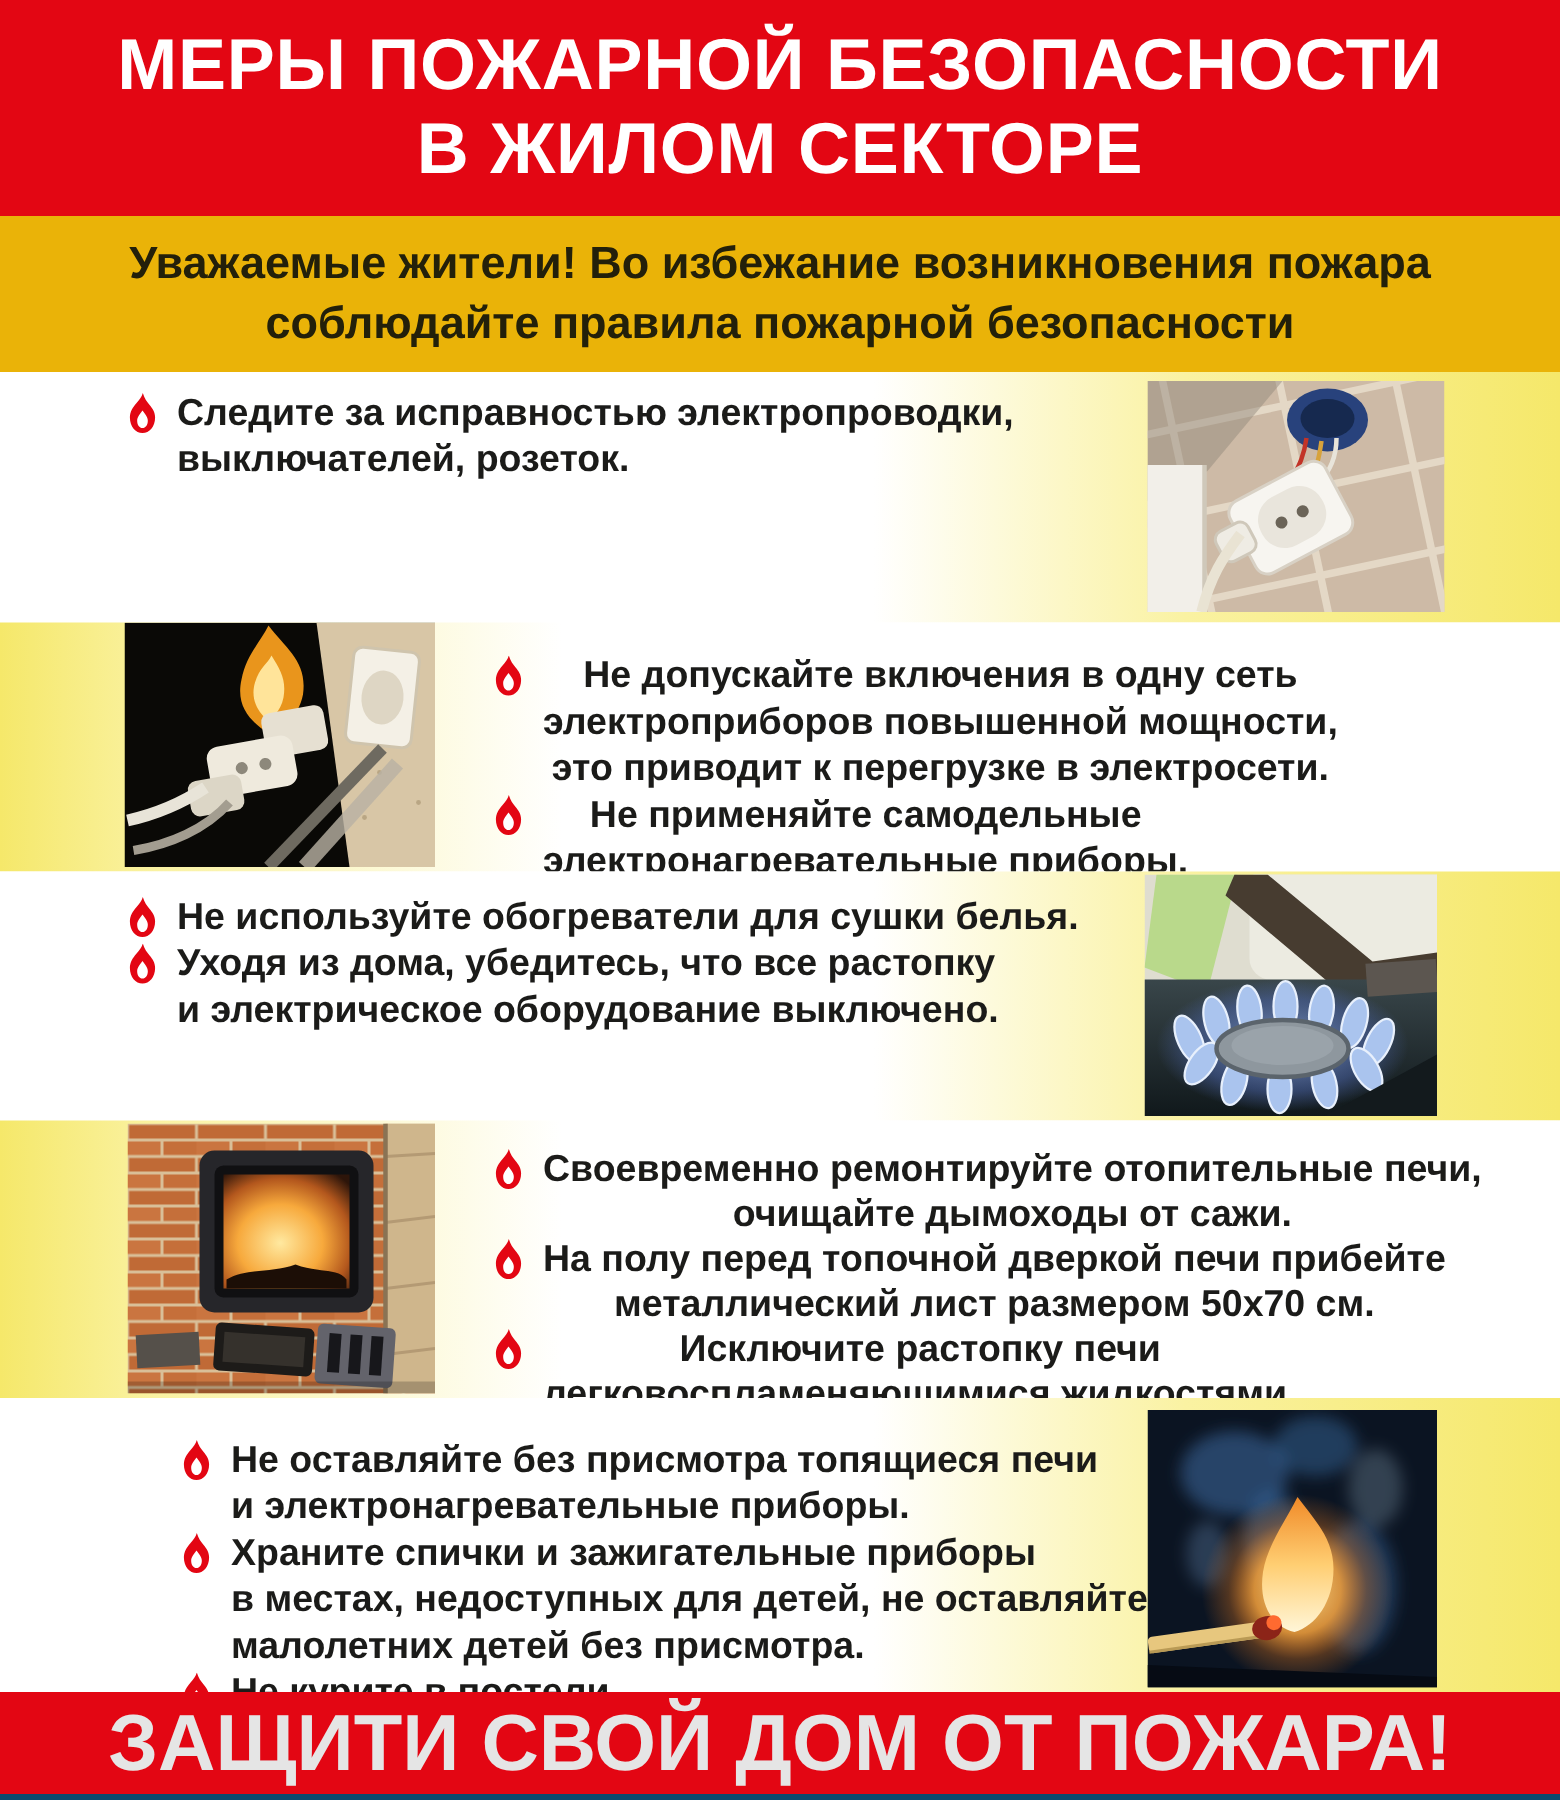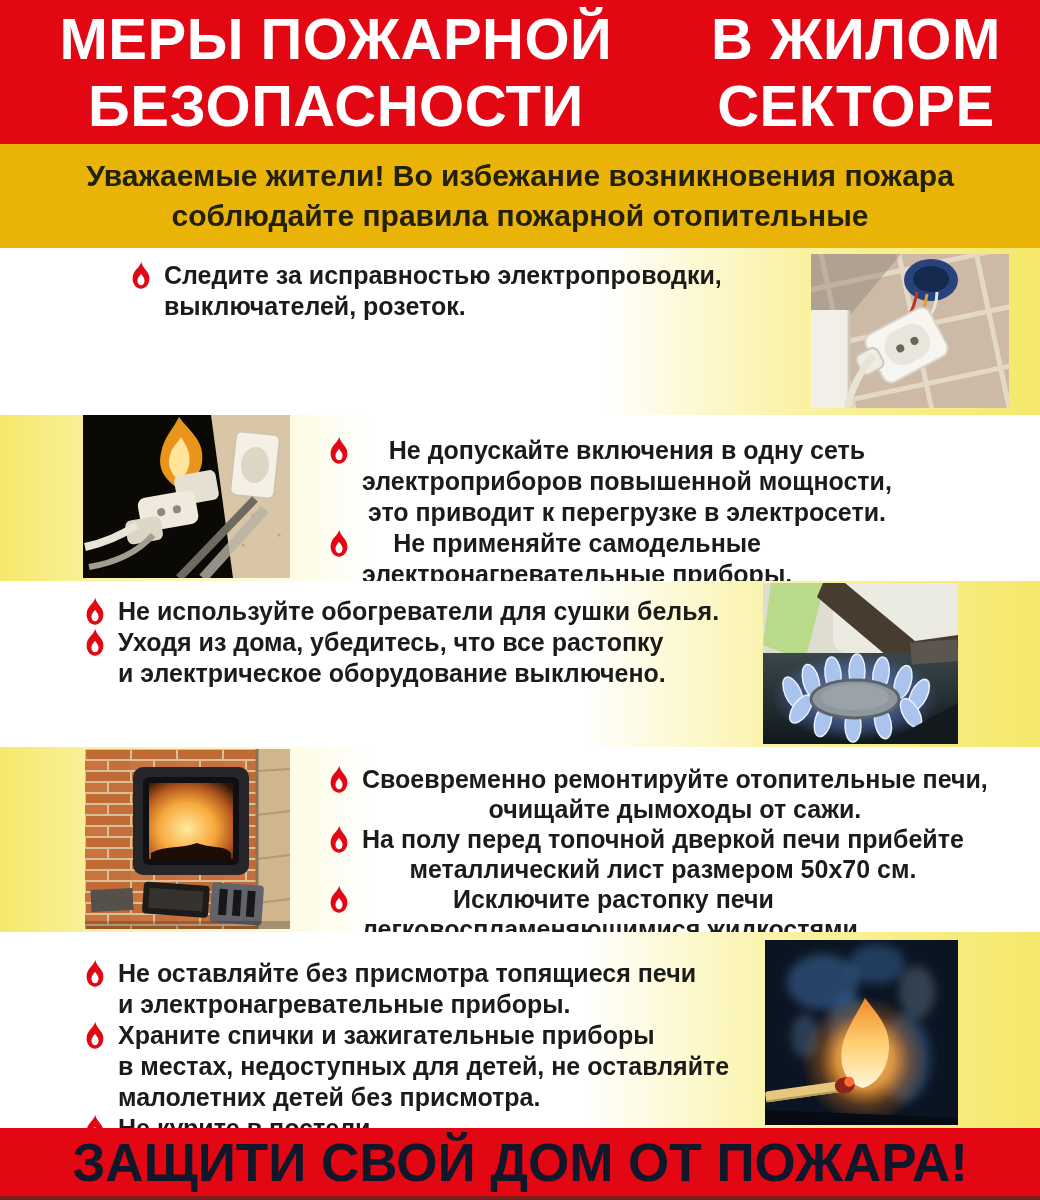--- a/index.html
+++ b/index.html
@@ -3,38 +3,38 @@
 <meta charset="utf-8">
 <style>
   html,body{margin:0;padding:0;background:#ffffff;}
   .poster{
     width:1040px;height:1200px;position:relative;overflow:hidden;
     font-family:"Liberation Sans","DejaVu Sans",sans-serif;font-weight:bold;
   }
   
   .hdr{
     height:144px;background:#e30613;color:#ffffff;
-    display:flex;flex-direction:row;justify-content:center;align-items:center;
-    text-align:center;font-size:58px;line-height:1.16;letter-spacing:.5px;
+    display:flex;flex-direction:column;justify-content:center;align-items:center;
+    text-align:center;font-size:48px;line-height:1.16;letter-spacing:.5px;
   }
   
   .sub{
     height:104px;background:#eab308;color:#23200a;
     display:flex;flex-direction:column;justify-content:center;align-items:center;
     text-align:center;font-size:30px;line-height:1.35;
   }
   
   .sec{position:relative;overflow:hidden;}
   .sec.odd{background:linear-gradient(90deg,#ffffff 0%,#ffffff 56%,#faf2a2 76%,#f5e86a 100%);}
   .sec.even{background:linear-gradient(90deg,#f5e86a 0%,#faf2a2 10%,#ffffff 36%,#ffffff 100%);}
-  .s1{height:167px;margin-left:46px;}
+  .s1{height:167px;}
   .s2{height:166px;}
   .s3{height:166px;}
   .s4{height:185px;}
-  .s5{height:196px;}
+  .s5{height:196px;padding-left:36px;}
   ul.bullets{list-style:none;margin:0;padding:0;color:#1b1b19;font-size:25px;line-height:31px;}
   .odd ul.bullets{padding-left:84px;}
   .even ul.bullets{padding-left:328px;}
   .s1 ul.bullets{padding-top:12px;}
   .s2 ul.bullets{padding-top:20px;text-align:center;}
   .s3 ul.bullets{padding-top:15px;}
   .s4 ul.bullets{padding-top:17px;line-height:30px;text-align:center;}
   .s5 ul.bullets{padding-top:26px;}
   li.rule{display:flex;align-items:flex-start;}
   .flame{flex:0 0 22px;width:22px;height:28px;margin:2px 12px 0 0;}
@@ -42,22 +42,22 @@
   
   .photo{position:absolute;display:block;}
   .ph1{left:765px;top:6px;width:198px;height:154px;}
   .ph2{left:83px;top:0px;width:207px;height:163px;}
   .ph3{left:763px;top:2px;width:195px;height:161px;}
   .ph4{left:85px;top:2px;width:205px;height:180px;}
   .ph5{left:765px;top:8px;width:193px;height:185px;}
   .photo svg{display:block;width:100%;height:100%;}
   
   .ftr{
-    height:72px;background:#e30613;border-bottom:4px solid #7f1d1d;box-sizing:border-box;
-    color:#0f172a;display:flex;justify-content:center;align-items:center;
+    height:72px;background:#e30613;border-bottom:4px solid #0c4a6e;box-sizing:border-box;
+    color:#e5e5e5;display:flex;justify-content:center;align-items:center;
     font-size:53px;letter-spacing:0;
   }
 </style>
 </head>
 <body>
 
 <svg width="0" height="0" style="position:absolute">
   <defs>
     <symbol id="flame-glyph" viewBox="0 0 20 26">
       <path d="M10.2 0 C9.6 2.4 8 4.2 6.2 6.3 C4 8.9 2.2 11.4 2.2 15.2 C2.2 20.9 5.7 24.8 10 24.8 C14.3 24.8 17.8 20.9 17.8 15.2 C17.8 11.8 16.2 9.5 14.4 7.4 C12.8 5.5 11.2 3.4 10.2 0 Z" fill="#e30613"></path>
@@ -68,21 +68,21 @@
 
 <div class="poster">
 
   <header class="hdr">
     <span>МЕРЫ ПОЖАРНОЙ БЕЗОПАСНОСТИ</span>
     <span>В ЖИЛОМ СЕКТОРЕ</span>
   </header>
 
   <div class="sub">
     <span>Уважаемые жители! Во избежание возникновения пожара</span>
-    <span>соблюдайте правила пожарной отопительные</span>
+    <span>соблюдайте правила пожарной безопасности</span>
   </div>
 
   <section class="sec odd s1">
     <ul class="bullets">
       <li class="rule">
         <svg class="flame">
             <use href="#flame-glyph"></use>
           </svg>
         <span class="item-text">Следите за исправностью электропроводки,
 выключателей, розеток.</span>

